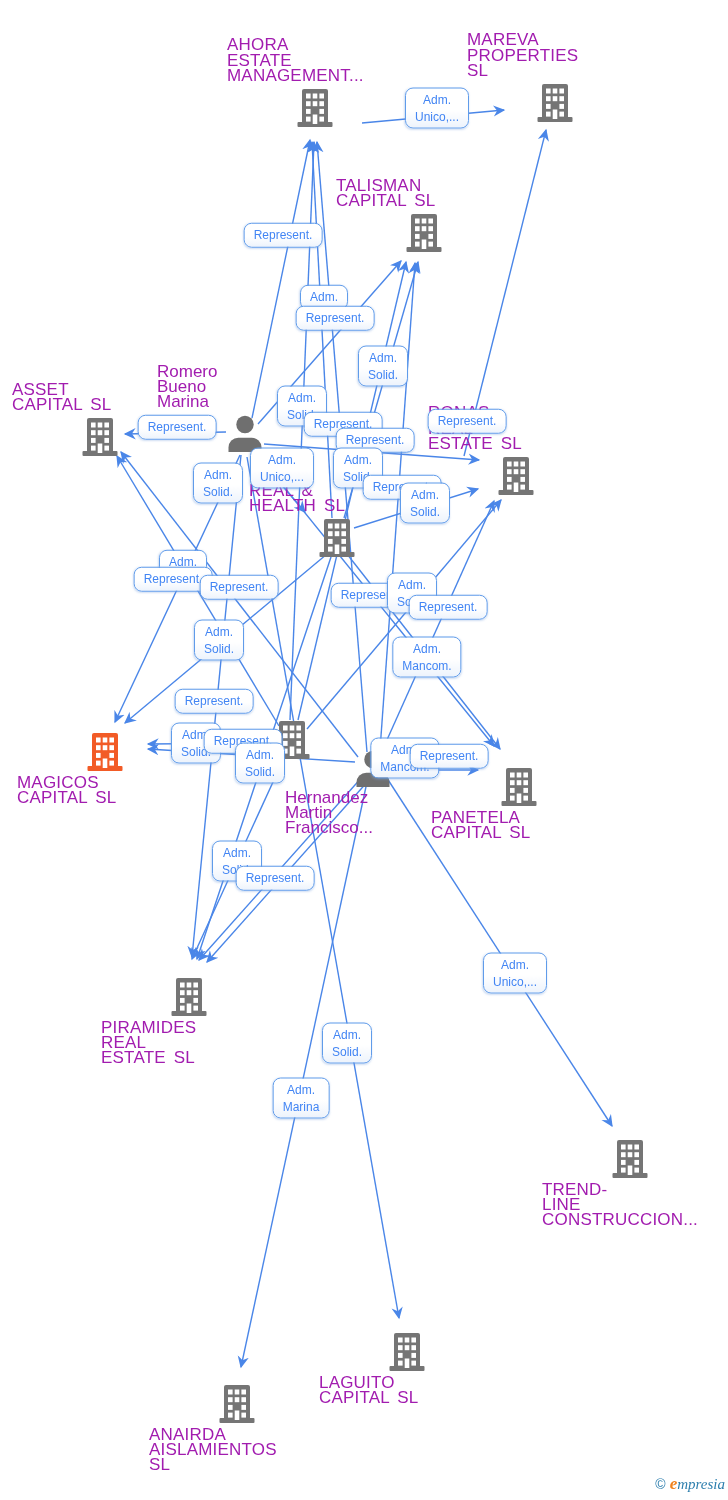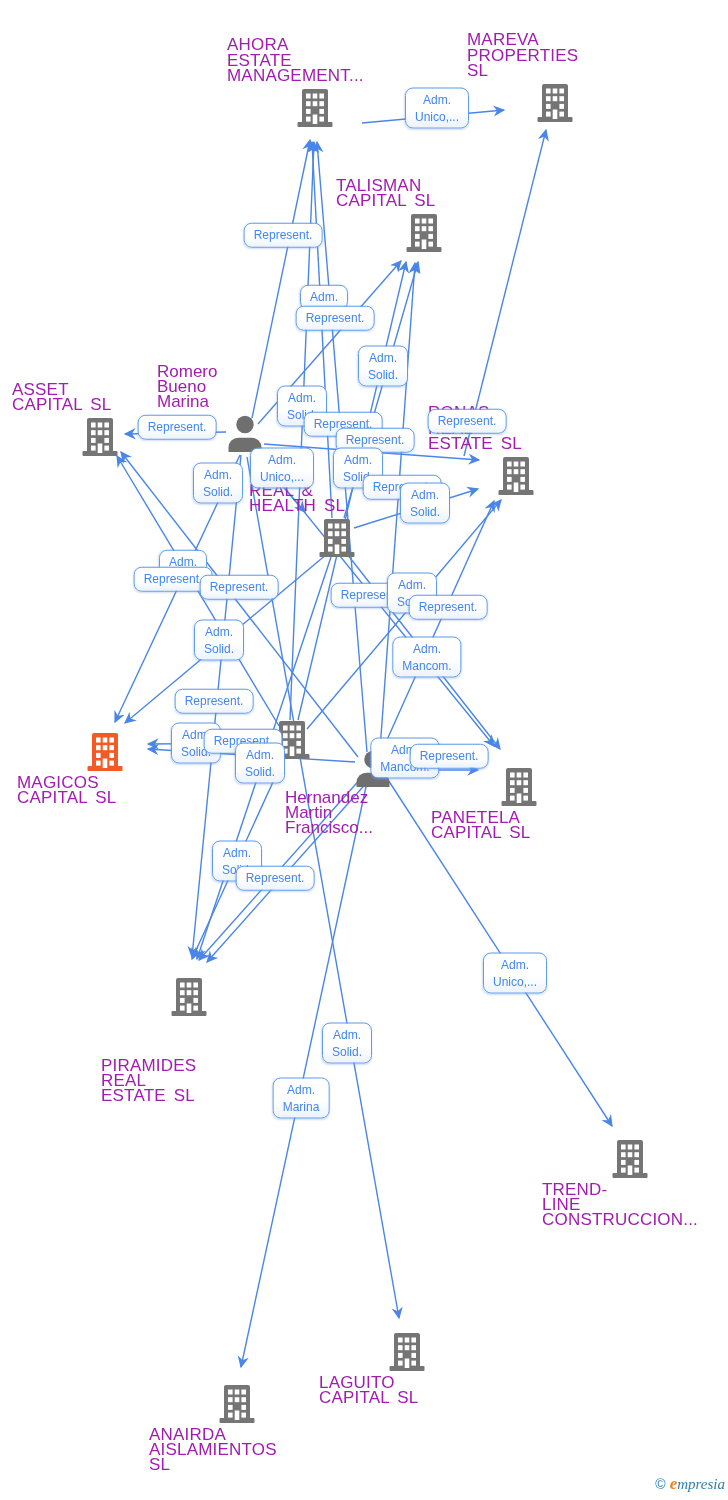--- a/index.html
+++ b/index.html
@@ -289,21 +289,21 @@
             <rect x="18.7" y="13.2" width="4.6" height="5"></rect>
             <rect x="25.4" y="13.2" width="4.6" height="5"></rect>
             <rect x="12" y="20.9" width="4.6" height="5"></rect>
             <rect x="25.4" y="20.9" width="4.6" height="5"></rect>
             <rect x="12" y="28.6" width="4.6" height="5"></rect>
             <rect x="18.7" y="26.5" width="4.6" height="9.5"></rect>
             <rect x="25.4" y="28.6" width="4.6" height="5"></rect>
           </g>
         </svg>
       </div>
-      <div class="nlabel" style="left: 101px; top: 1020px; margin-top: 38px;">
+      <div class="nlabel" style="left: 101px; top: 1020px;">
         <div>PIRAMIDES</div>
         <div>REAL</div>
         <div>ESTATE SL</div>
       </div>
       <div class="icon" style="left: 609px; top: 1139px;">
         <svg width="42" height="40" viewBox="0 0 42 40" fill="#757575">
           <rect x="3.5" y="34" width="35" height="5" rx="1"></rect>
           <rect x="8" y="1" width="26" height="35" rx="2"></rect>
           <g fill="#ffffff">
             <rect x="12" y="5.5" width="4.6" height="5"></rect>

